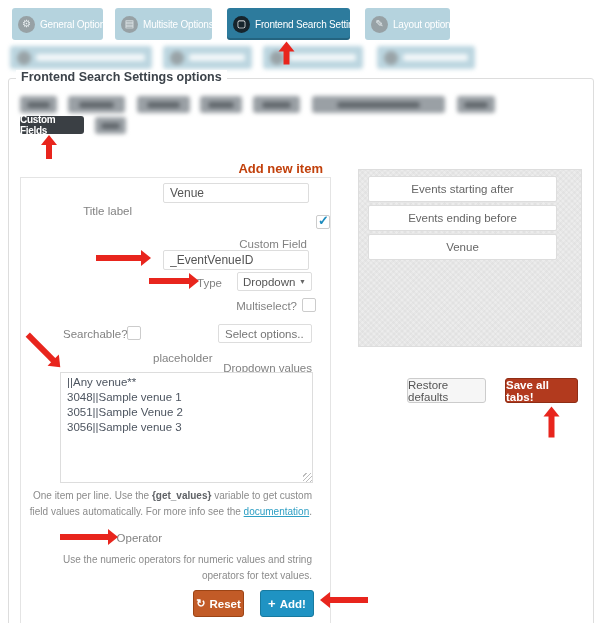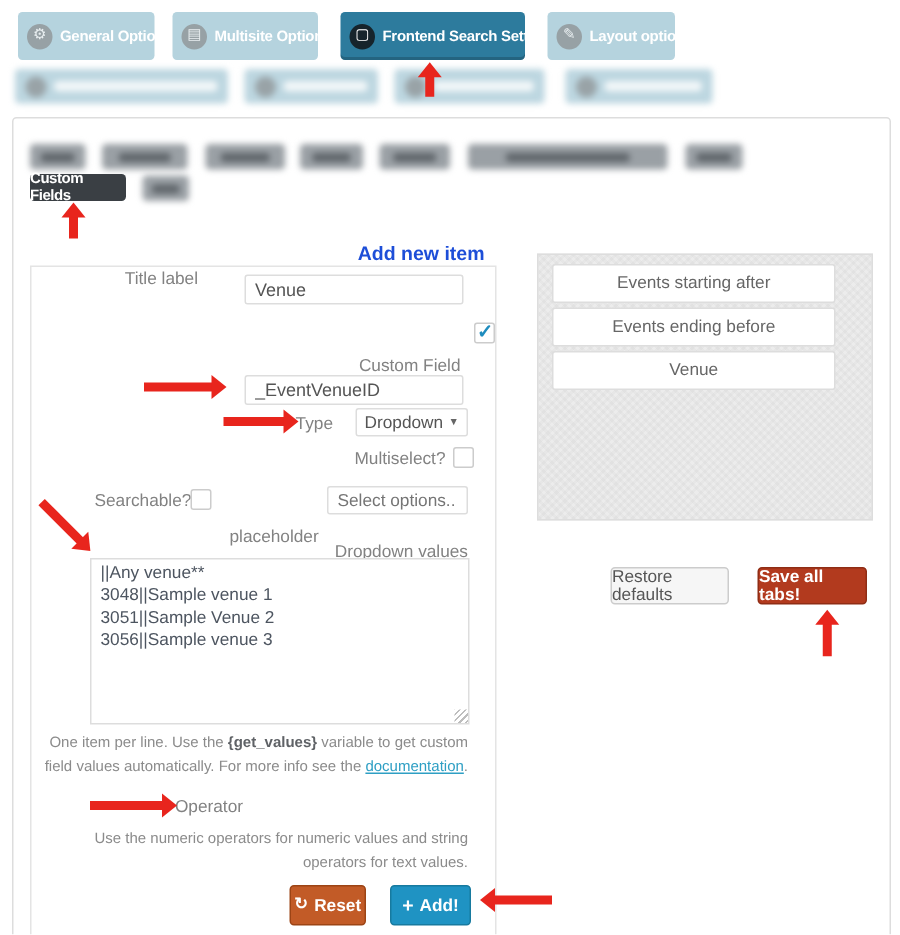--- a/index.html
+++ b/index.html
@@ -5,21 +5,21 @@
   html,body{margin:0;padding:0;background:#fff;}
   #screen{position:relative;width:600px;height:623px;overflow:hidden;background:#fff;
           font-family:"Liberation Sans",sans-serif;-webkit-font-smoothing:antialiased;}
   *{box-sizing:border-box;}
 
   
   .tab{position:absolute;top:8px;height:32px;background:#b5d3de;border-radius:3px;
        display:flex;align-items:center;gap:5px;padding:0 8px 0 6px;cursor:pointer;}
   .tab .ticon{width:17px;height:17px;border-radius:50%;background:#97a1a5;color:#e8eef0;
        display:flex;align-items:center;justify-content:center;font-size:10px;line-height:1;flex:0 0 auto;}
-  .tab .tlabel{color:#fff;font-weight:bold;font-size:10px;letter-spacing:-0.2px;white-space:nowrap;}
+  .tab .tlabel{color:#fff;font-weight:normal;font-size:10px;letter-spacing:-0.2px;white-space:nowrap;}
   .tab.active{background:#2d7b9d;box-shadow:inset 0 -2px rgba(0,0,0,.18);}
   .tab.active .ticon{background:#16242c;color:#fff;}
 
   .blurtab{position:absolute;top:46px;height:23px;background:#bcd6e0;border-radius:3px;
        filter:blur(2.2px);display:flex;align-items:center;gap:5px;padding:0 7px;}
   .blurtab .bcirc{width:14px;height:14px;border-radius:50%;background:#99a3a7;flex:0 0 auto;}
   .blurtab .bbar{height:7px;border-radius:3px;background:rgba(255,255,255,.8);flex:1 1 auto;}
 
   
   .fieldset{position:absolute;left:8px;top:78px;width:586px;height:560px;
@@ -31,21 +31,21 @@
        filter:blur(2.2px);display:flex;align-items:center;justify-content:center;}
   .subtab-blur .sbar{width:62%;height:6px;border-radius:3px;background:rgba(50,55,60,.55);}
   .subtab-active{position:absolute;left:20px;top:116px;width:64px;height:18px;background:#3a3f44;
        border-radius:3px;color:#fff;font-size:10px;font-weight:bold;letter-spacing:-0.3px;
        display:flex;align-items:center;justify-content:center;cursor:pointer;}
 
   
   .left-panel{position:absolute;left:20px;top:177px;width:311px;height:460px;
        border:1px solid #e4e4e4;background:#fff;}
   .heading{position:absolute;left:20px;top:161px;width:303px;text-align:right;
-       font-size:13px;font-weight:bold;color:#1d4ed8;}
+       font-size:13px;font-weight:bold;color:#c2410c;}
 
   
   .flabel{position:absolute;font-size:11.5px;color:#828282;white-space:nowrap;}
   .r{text-align:right;}
   .tinput{position:absolute;height:20px;border:1px solid #ddd;border-radius:2px;background:#fff;
        font-family:"Liberation Sans",sans-serif;font-size:12px;color:#555;padding:0 6px;outline:none;}
   .checkbox{position:absolute;width:14px;height:14px;border:1px solid #ccc;border-radius:2px;
        background:#fff;cursor:pointer;}
   .checkbox .mark{position:absolute;left:1px;top:-3px;font-size:13px;font-weight:bold;color:#1e8cbe;}
   .select{position:absolute;height:19px;border:1px solid #ddd;border-radius:2px;background:#fff;
@@ -125,20 +125,21 @@
   <div class="blurtab" style="left:263px;width:100px;">
       <span class="bcirc"></span>
       <span class="bbar"></span>
     </div>
   <div class="blurtab" style="left:377px;width:98px;">
       <span class="bcirc"></span>
       <span class="bbar"></span>
     </div>
 
   <div class="fieldset"></div>
+  <div class="legend">Frontend Search Settings options</div>
 
   <div class="subtab-blur" style="left:20px;top:96px;width:37px;">
       <span class="sbar"></span>
     </div>
   <div class="subtab-blur" style="left:68px;top:96px;width:57px;">
       <span class="sbar"></span>
     </div>
   <div class="subtab-blur" style="left:137px;top:96px;width:53px;">
       <span class="sbar"></span>
     </div>
@@ -156,21 +157,21 @@
     </div>
 
   <div class="subtab-active">Custom Fields</div>
   <div class="subtab-blur" style="left:95px;top:117px;width:31px;">
       <span class="sbar"></span>
     </div>
 
   <div class="heading">Add new item</div>
   <div class="left-panel"></div>
 
-  <div class="flabel r" style="left:32px;top:180px;width:100px;">Title label</div>
+  <div class="flabel r" style="left:32px;top:205px;width:100px;">Title label</div>
   <input class="tinput" style="left: 163px; top: 183px; width: 146px;" value="Venue">
 
   <div class="checkbox" style="left:316px;top:215px;">
     <span class="mark">✓</span>
   </div>
 
   <div class="flabel r" style="left:157px;top:238px;width:150px;">Custom Field</div>
   <input class="tinput" style="left: 163px; top: 250px; width: 146px;" value="_EventVenueID">
 
   <div class="flabel r" style="left:142px;top:277px;width:80px;">Type</div>

